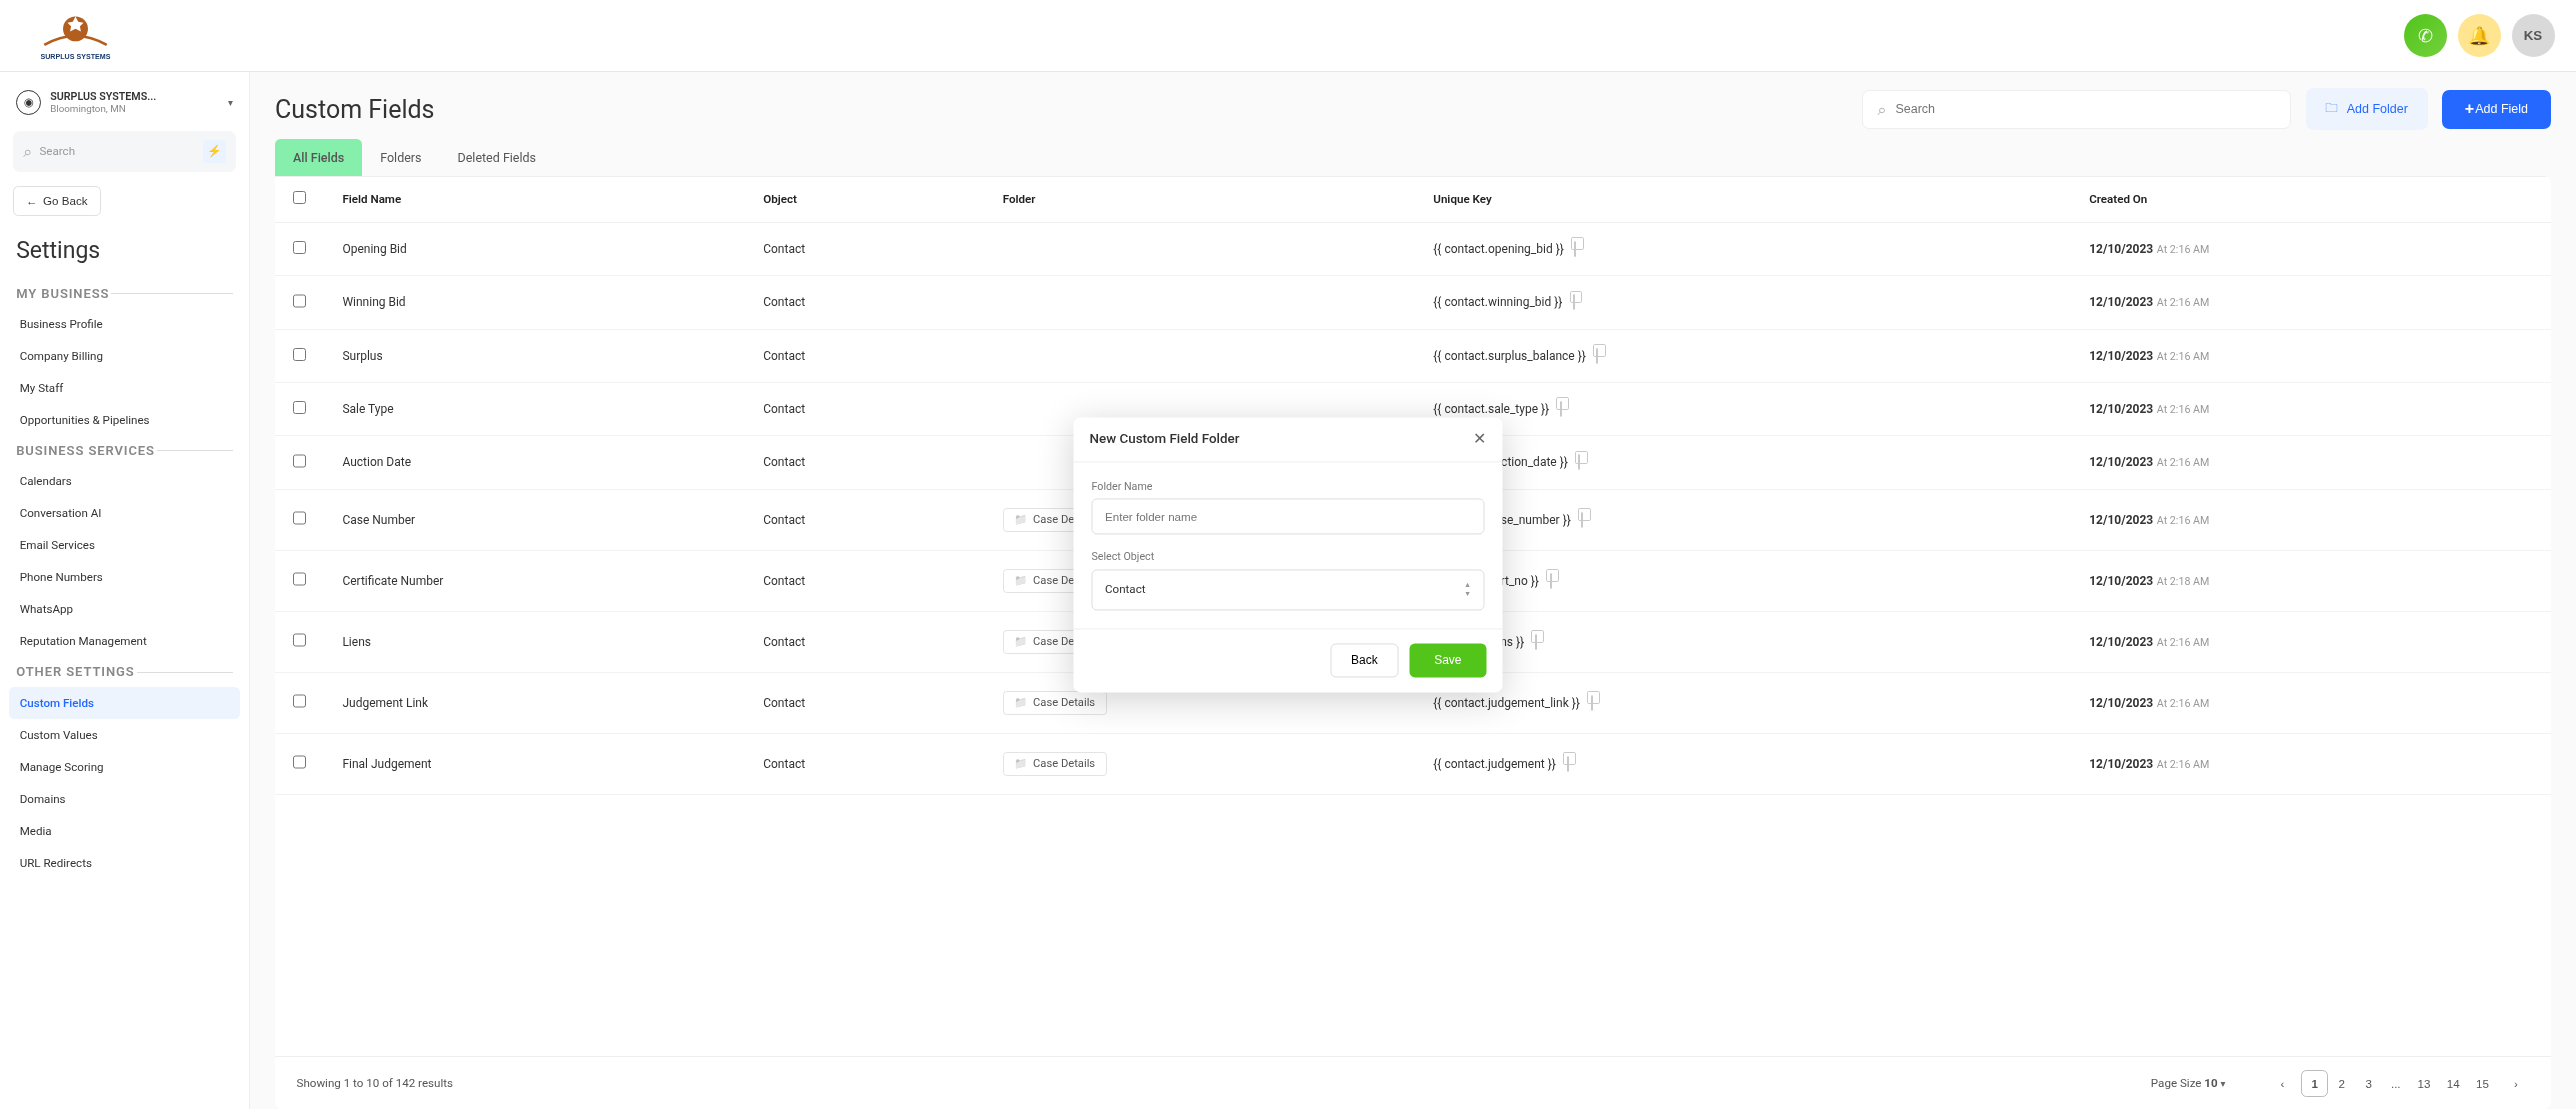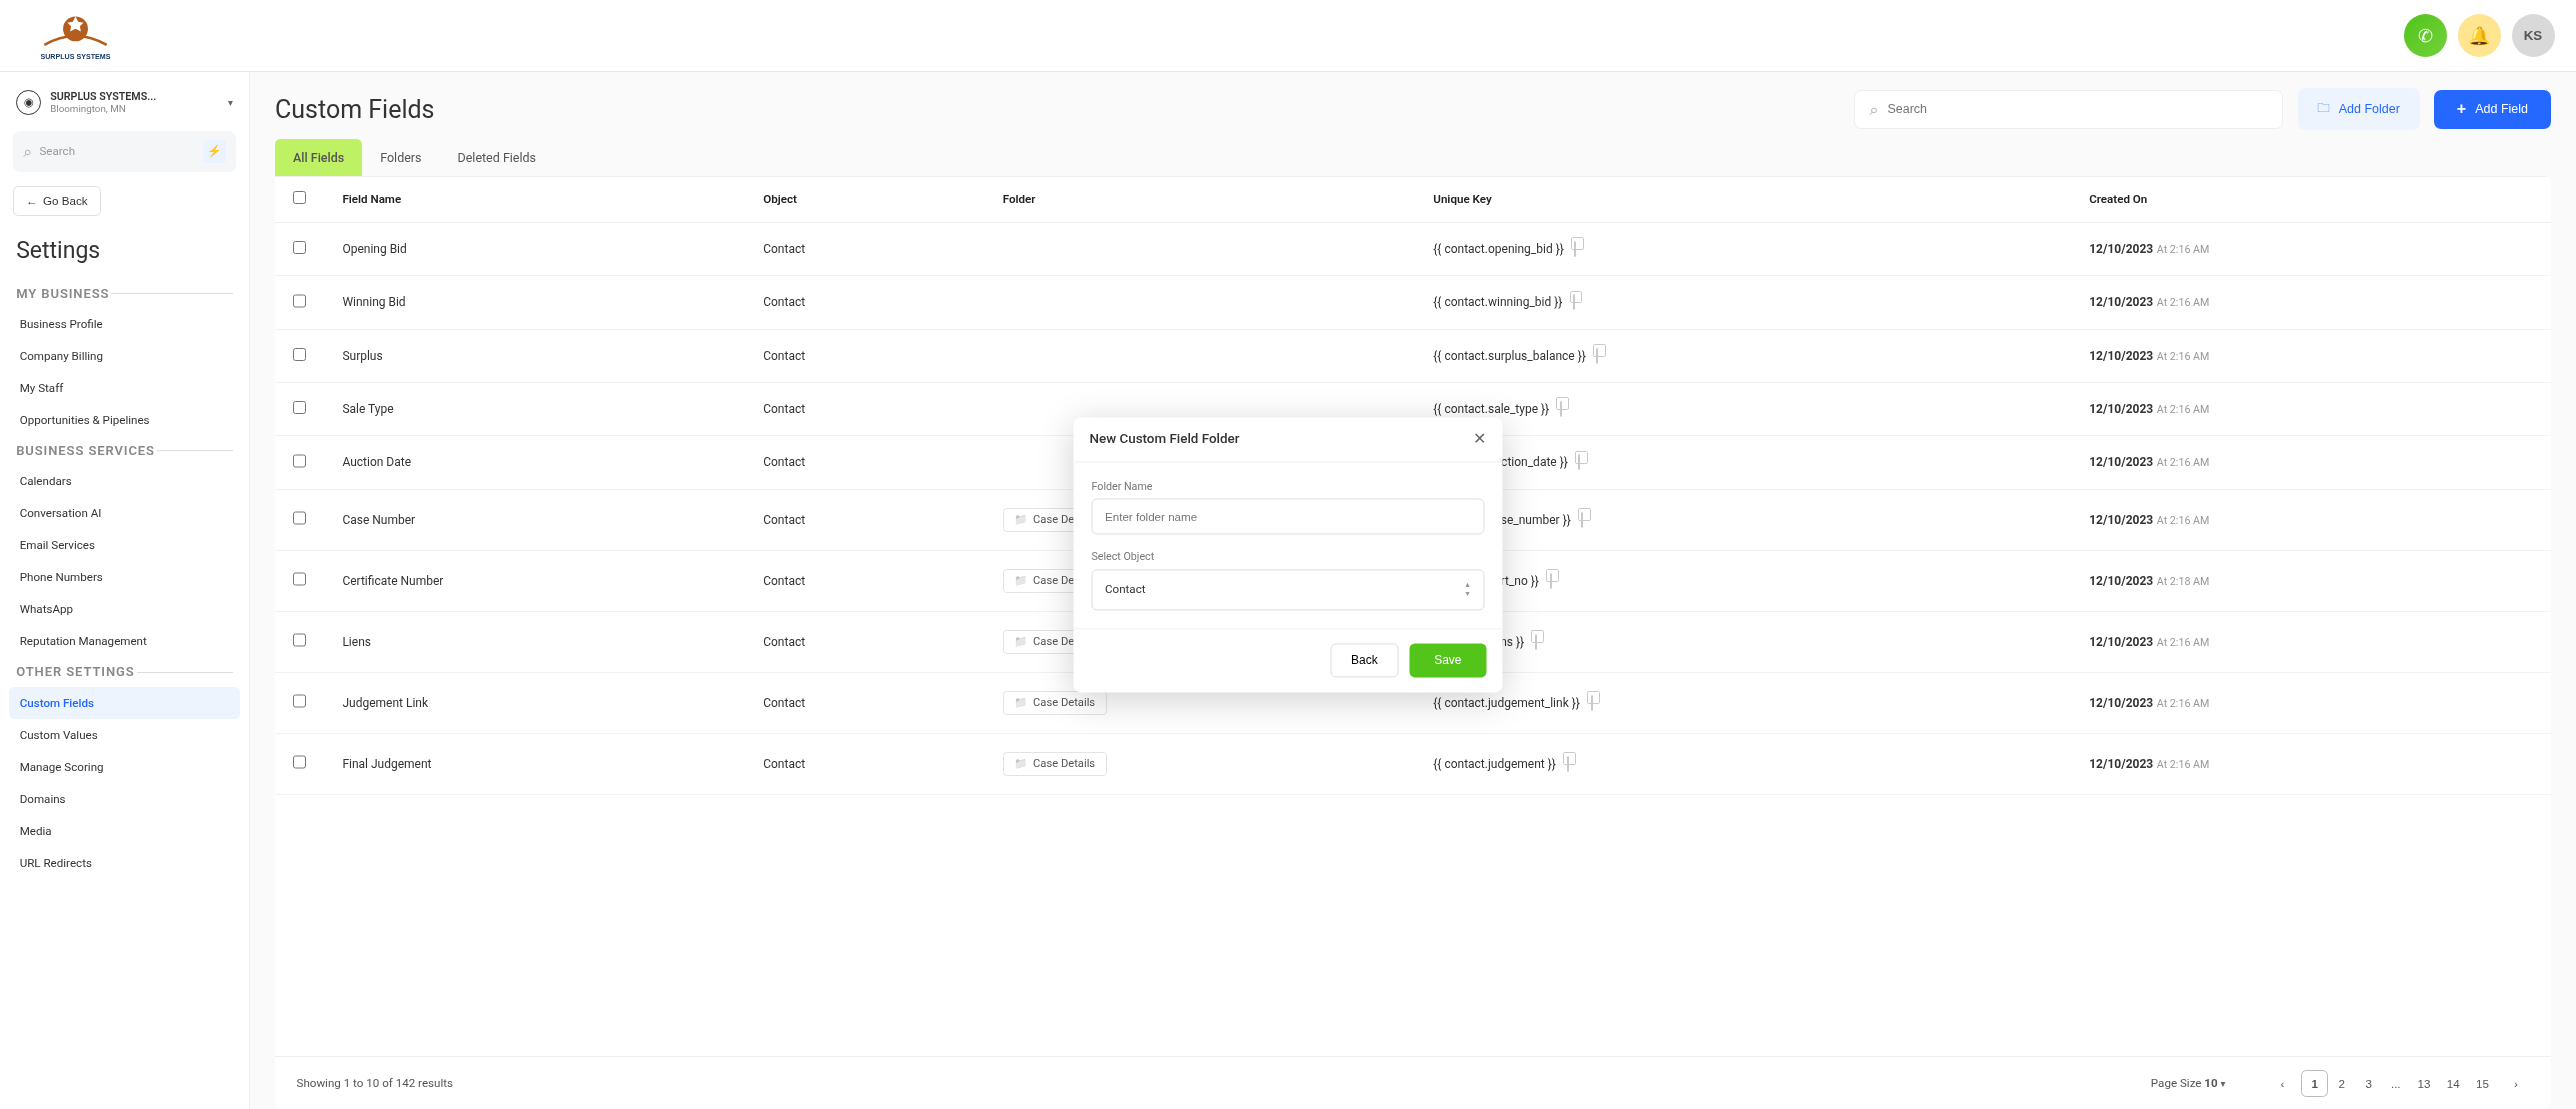--- a/index.html
+++ b/index.html
@@ -34,25 +34,25 @@
 .sb-item { padding: 9px 10.7px; font-size: 11.6px; color: #333; border-radius: 5.4px; cursor: pointer; }
 .sb-item.active { background: #eef4fe; color: #2468ff; font-weight: 500; }
 
 
 .main { flex: 1; display: flex; flex-direction: column; background: #fafafa; overflow: hidden; }
 .main-top { padding: 16px 25px 9px; display: flex; align-items: center; gap: 14.3px; background: #fafafa; }
 .page-title { font-size: 25px; font-weight: 400; color: #333; }
 .spacer { flex: 1; }
 .search-box { display: flex; align-items: center; gap: 9px; padding: 9px 14.3px; background: #fff; border: 0.9px solid #eee; border-radius: 7.2px; width: 429px; color: #aaa; }
 .btn-secondary { display: inline-flex; align-items: center; gap: 9px; padding: 10.7px 19.7px; border: none; border-radius: 7.2px; background: #eef4fe; color: #2468ff; font-size: 12.5px; font-weight: 500; cursor: pointer; }
-.btn-primary { display: inline-flex; align-items: center; gap: 9px; padding: 10.7px 23px; border: none; border-radius: 7.2px; background: #2468ff; color: #fff; font-size: 12.5px; font-weight: 500; cursor: pointer; }
+.btn-primary { display: inline-flex; align-items: center; gap: 1px; padding: 10.7px 23px; border: none; border-radius: 7.2px; background: #2468ff; color: #fff; font-size: 12.5px; font-weight: 500; cursor: pointer; }
 
 .tabs { display: flex; gap: 0; padding: 0 25px; }
 .tab { padding: 10.7px 18px; font-size: 12.5px; color: #555; cursor: pointer; border-radius: 5.4px 5.4px 0 0; }
-.tab.active { background: #bef264; font-weight: 500; }
+.tab.active { background: #86efac; font-weight: 500; }
 
 .panel { background: #fff; margin: 0 25px; border-radius: 0 7.2px 7.2px 7.2px; flex: 1; display: flex; flex-direction: column; overflow: hidden; }
 .groupby { padding: 12.5px 21.5px 9px; font-size: 11.6px; color: #666; }
 .groupby .all-link { color: #2468ff; cursor: pointer; }
 .table-wrap { flex: 1; overflow: auto; }
 table { width: 100%; border-collapse: collapse; }
 thead th { text-align: left; font-weight: 600; font-size: 11.6px; color: #222; padding: 14.3px 18px; border-top: 0.9px solid #eee; border-bottom: 0.9px solid #eee; }
 tbody td { padding: 18px 18px; border-bottom: 0.9px solid #f2f2f2; font-size: 12px; color: #333; }
 .chk { width: 41px; text-align: center; }
 .chk input { width: 13.4px; height: 13.4px; }

